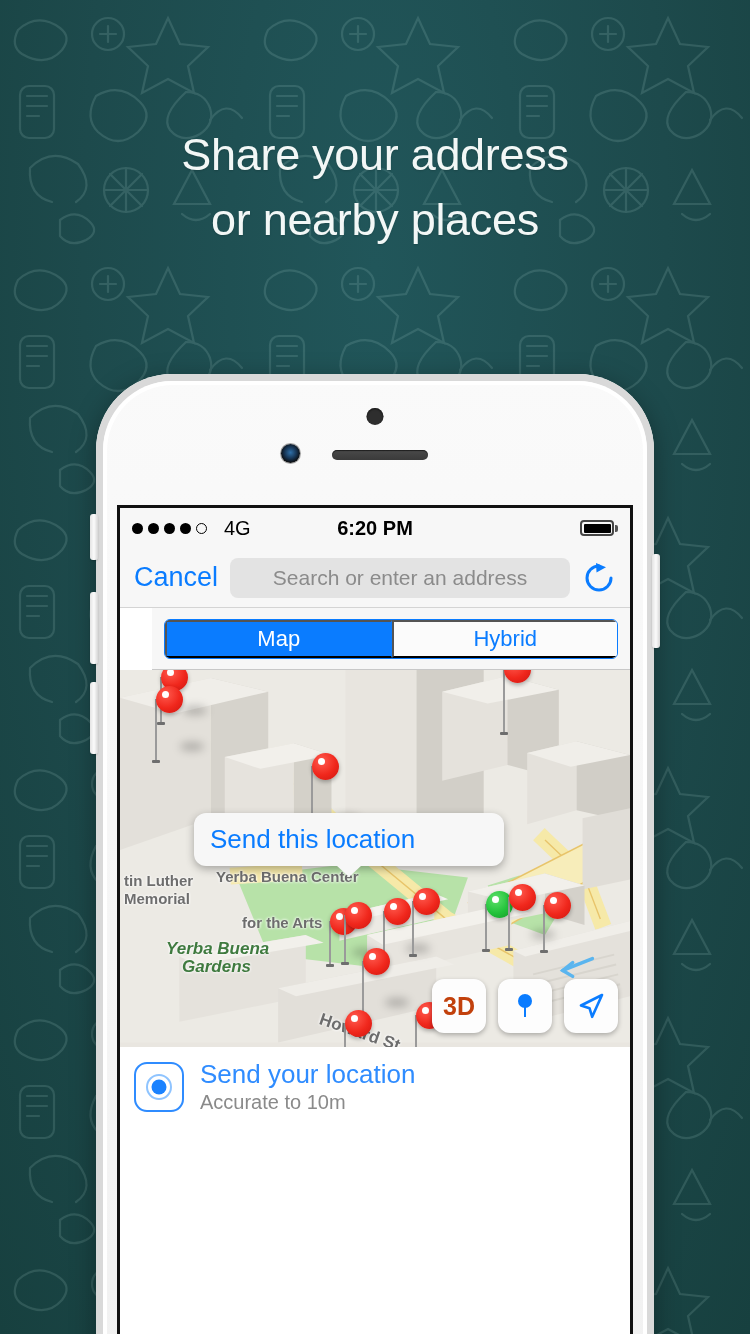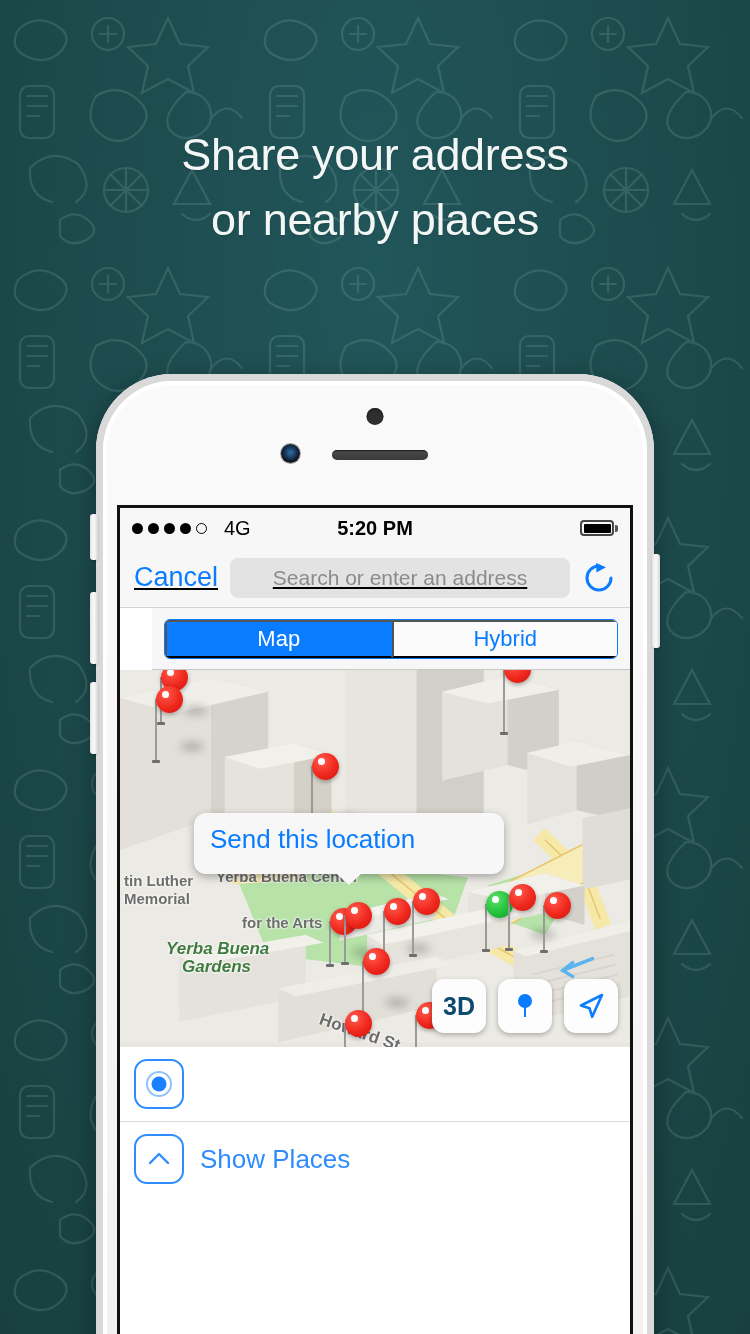--- a/index.html
+++ b/index.html
@@ -102,21 +102,21 @@
   #battery-wrap{ margin-left:auto; display:flex; align-items:center; z-index:2; }
   #battery-body{
     width:34px; height:16px; border:2px solid #444; border-radius:4px; padding:1.5px;
   }
   #battery-fill{ width:100%; height:100%; background:#000; border-radius:1px; }
   #battery-cap{ width:3px; height:7px; background:#555; border-radius:0 2px 2px 0; margin-left:1px; }
 
   
   #search-bar{
     height:60px; background:#f7f7f7; border-bottom:1px solid #d4d4d4;
-    display:flex; align-items:center; padding:0 14px; gap:12px;text-decoration:underline;
+    display:flex; align-items:center; padding:0 14px; gap:12px;
   }
   #cancel-button{
     color:#0a7cff; font-size:27px; background:none; border:none;
     font-family:inherit; cursor:pointer; padding:0; font-weight:400;
   }
   #search-input{
     flex:1; height:40px; border-radius:8px; border:none;
     background:#e3e3e3; color:#8b8b8b; font-size:21px;
     text-align:center; font-family:inherit; outline:none;
   }
@@ -181,40 +181,40 @@
   .pin .shadow{
     position:absolute; width:24px; height:9px; border-radius:50%;
     background:rgba(0,0,0,.22); filter:blur(4px);
   }
 
   
   #callout{
     position:absolute; left:74px; top:143px; width:310px;
     background:#f7f7f7; border-radius:12px;
     box-shadow:0 3px 9px rgba(0,0,0,.3);
-    padding:11px 16px 19px 16px;
+    padding:11px 16px 11px 16px;
   }
   #callout:after{
     content:""; position:absolute; left:50%; bottom:-11px; transform:translateX(-50%);
     border-left:13px solid transparent; border-right:13px solid transparent;
     border-top:12px solid #f7f7f7;
   }
   #callout-title{ color:#0a7cff; font-size:26px; line-height:31px; }
   #callout-subtitle{ color:#8a8a8a; font-size:20px; line-height:25px; margin-top:1px; }
 
   
   #map-buttons{
     position:absolute; right:12px; bottom:14px; display:flex; gap:12px;
   }
   .map-btn{
     width:54px; height:54px; border-radius:12px; background:#fdfdfd;
     box-shadow:0 2px 5px rgba(0,0,0,.28);
     display:flex; align-items:center; justify-content:center;
     cursor:pointer; border:none; font-family:inherit;
-    color:#0c4a6e; font-size:25px; font-weight:600;
+    color:#c2410c; font-size:25px; font-weight:600;
   }
 
   
   #bottom-list{ background:#fff; }
   .list-row{
     display:flex; align-items:center; gap:16px;
     padding:12px 14px; cursor:pointer;
     border-bottom:1px solid #dcdcdc;
   }
   .list-row:last-child{ border-bottom:none; }
@@ -277,21 +277,21 @@
 
     <div id="status-bar">
       <div id="signal-dots">
         <span class="dot"></span>
           <span class="dot"></span>
           <span class="dot"></span>
         <span class="dot"></span>
           <span class="dot hollow"></span>
       </div>
       <span id="carrier-label">4G</span>
-      <span id="clock">5:20 PM</span>
+      <span id="clock">6:20 PM</span>
       <div id="battery-wrap">
         <div id="battery-body">
             <div id="battery-fill"></div>
           </div>
         <div id="battery-cap"></div>
       </div>
     </div>
 
     <div id="search-bar">
       <button id="cancel-button">Cancel</button>
@@ -482,27 +482,21 @@
     </div>
 
     <div id="bottom-list">
       <div class="list-row">
         <div class="row-icon">
           <svg width="34" height="34" viewBox="0 0 34 34">
             <circle cx="17" cy="17" r="12" fill="none" stroke="#8fc4ff" stroke-width="2"></circle>
             <circle cx="17" cy="17" r="7.5" fill="#1a82ff"></circle>
           </svg>
         </div>
-      </div>
-      <div class="list-row">
-        <div class="row-icon">
-          <svg width="32" height="32" viewBox="0 0 32 32">
-            <path d="M7 20 L16 11 L25 20" fill="none" stroke="#2f8cff" stroke-width="2.4" stroke-linecap="round" stroke-linejoin="round"></path>
-          </svg>
-        </div>
         <div class="row-text">
-          <span class="row-title">Show Places</span>
+          <span class="row-title">Send your location</span>
+          <span class="row-sub">Accurate to 10m</span>
         </div>
       </div>
     </div>
 
   </div>
 </div>
 
 </body></html>

